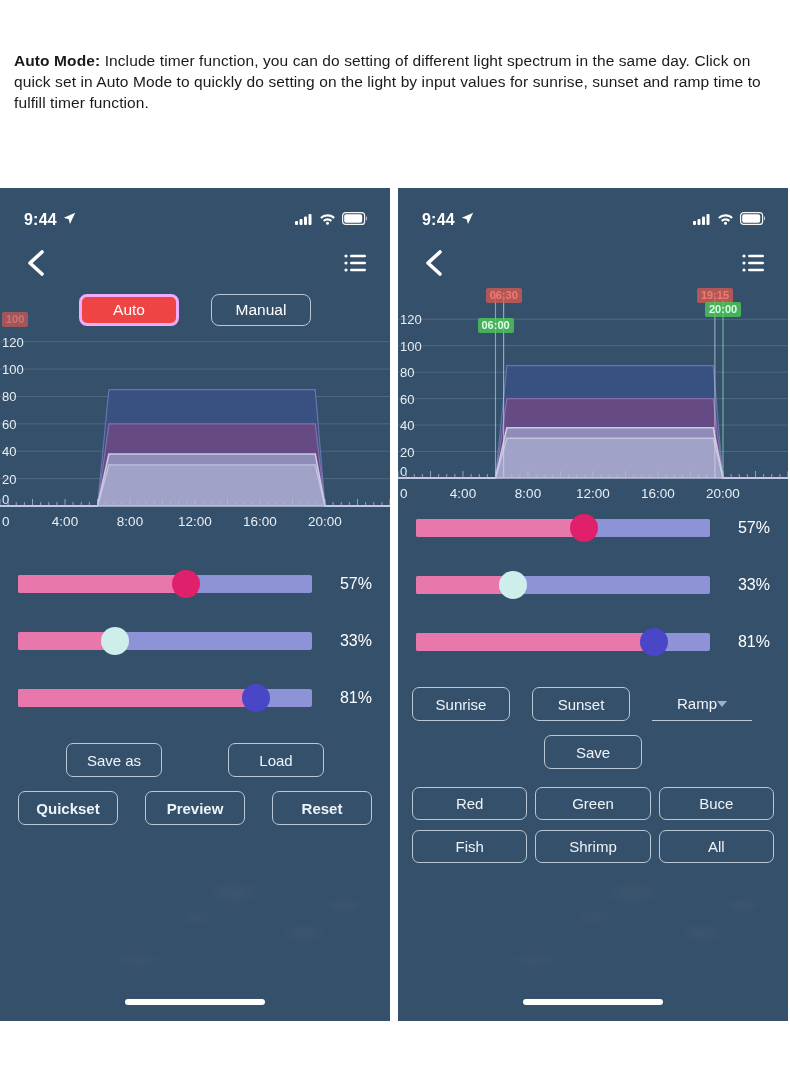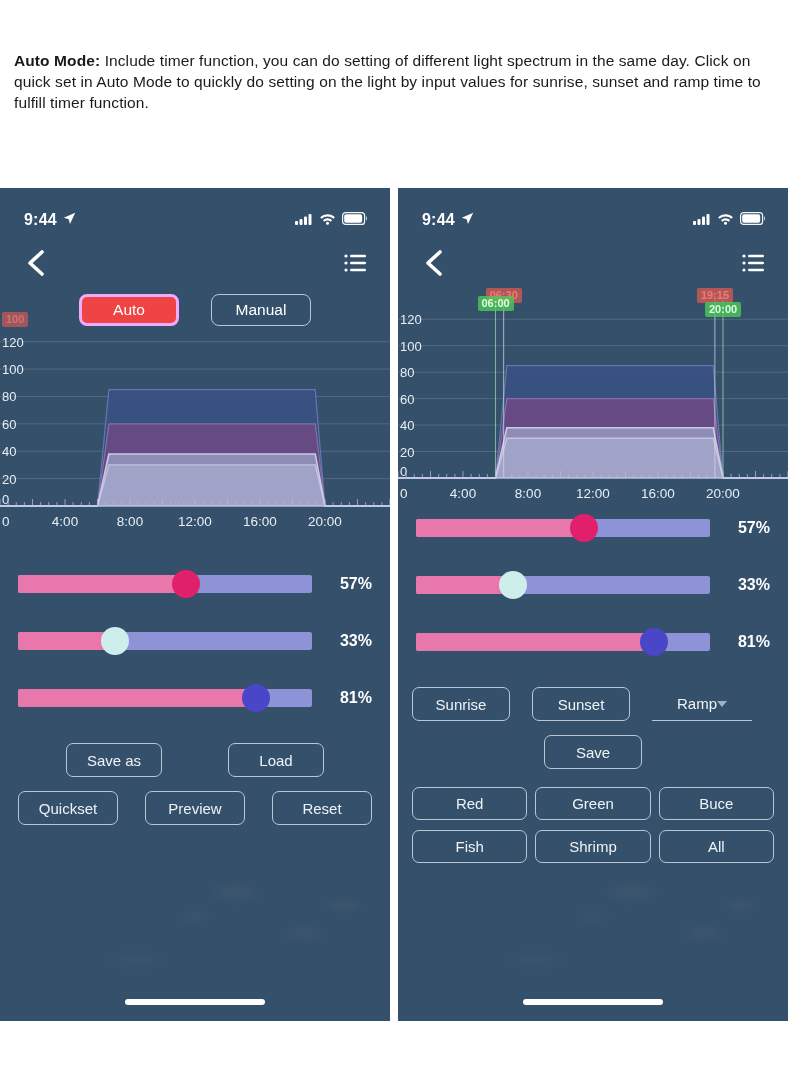--- a/index.html
+++ b/index.html
@@ -123,21 +123,21 @@
   .thumb {
     position: absolute; top: 50%;
     width: 28px; height: 28px;
     border-radius: 50%;
     transform: translate(-50%, -50%);
     cursor: grab;
   }
   .pct {
     width: 48px;
     text-align: right;
-    font-size: 16px; font-weight: bold;
+    font-size: 16px; font-weight: normal;
     color: #ffffff;
     margin-left: 12px;
   }
 
   
   .obtn {
     border: 1.3px solid #b9c7d4;
     border-radius: 7px;
     color: #eef3f7;
     font-size: 15px;
@@ -145,21 +145,21 @@
     height: 34px;
     cursor: pointer;
     background: transparent;
     font-family: "Liberation Sans", sans-serif;
   }
 
   
   .btns-left { position: relative; padding: 0 18px; margin-top: 10px; }
   .row-a { display: flex; justify-content: center; gap: 66px; margin-bottom: 14px; }
   .row-a .obtn { width: 96px; }
-  .row-b { display: flex; justify-content: space-between; }
+  .row-b { display: flex; justify-content: space-between; font-weight: bold; }
   .row-b .obtn { width: 100px; }
 
   
   .btns-right { position: relative; padding: 0 14px; margin-top: 12px; }
   .rr1 { display: flex; align-items: center; gap: 22px; }
   .rr1 .obtn { width: 98px; }
   .ramp {
     width: 100px;
     border-bottom: 1.3px solid #b9c7d4;
     height: 34px;
@@ -543,21 +543,21 @@
           <text x="2" y="210" fill="#e8eef4" font-size="13.5" text-anchor="start" font-family="Liberation Sans, sans-serif">0</text>
           <text x="65" y="210" fill="#e8eef4" font-size="13.5" text-anchor="middle" font-family="Liberation Sans, sans-serif">4:00</text>
           <text x="130" y="210" fill="#e8eef4" font-size="13.5" text-anchor="middle" font-family="Liberation Sans, sans-serif">8:00</text>
           <text x="195" y="210" fill="#e8eef4" font-size="13.5" text-anchor="middle" font-family="Liberation Sans, sans-serif">12:00</text>
           <text x="260" y="210" fill="#e8eef4" font-size="13.5" text-anchor="middle" font-family="Liberation Sans, sans-serif">16:00</text>
           <text x="325" y="210" fill="#e8eef4" font-size="13.5" text-anchor="middle" font-family="Liberation Sans, sans-serif">20:00</text>
         </g>
     </svg>
     <div id="marker-badges">
         <div class="badge red" style="left: 87.625px; top: 0px;">06:30</div>
-        <div class="badge green" style="left: 79.5px; top: 8px;">06:00</div>
+        <div class="badge green" style="left: 79.5px; top: 30px;">06:00</div>
         <div class="badge red" style="left: 298.875px; top: 0px;">19:15</div>
         <div class="badge green" style="left: 307px; top: 14px;">20:00</div>
       </div>
   </div>
 
   <div class="sliders" style="margin-top:6px;">
     <div class="slider-row">
       <div class="track">
         <div class="fill" style="width:57%;"></div>
         <div class="thumb" style="left:57%; background:#e0206a;"></div>

